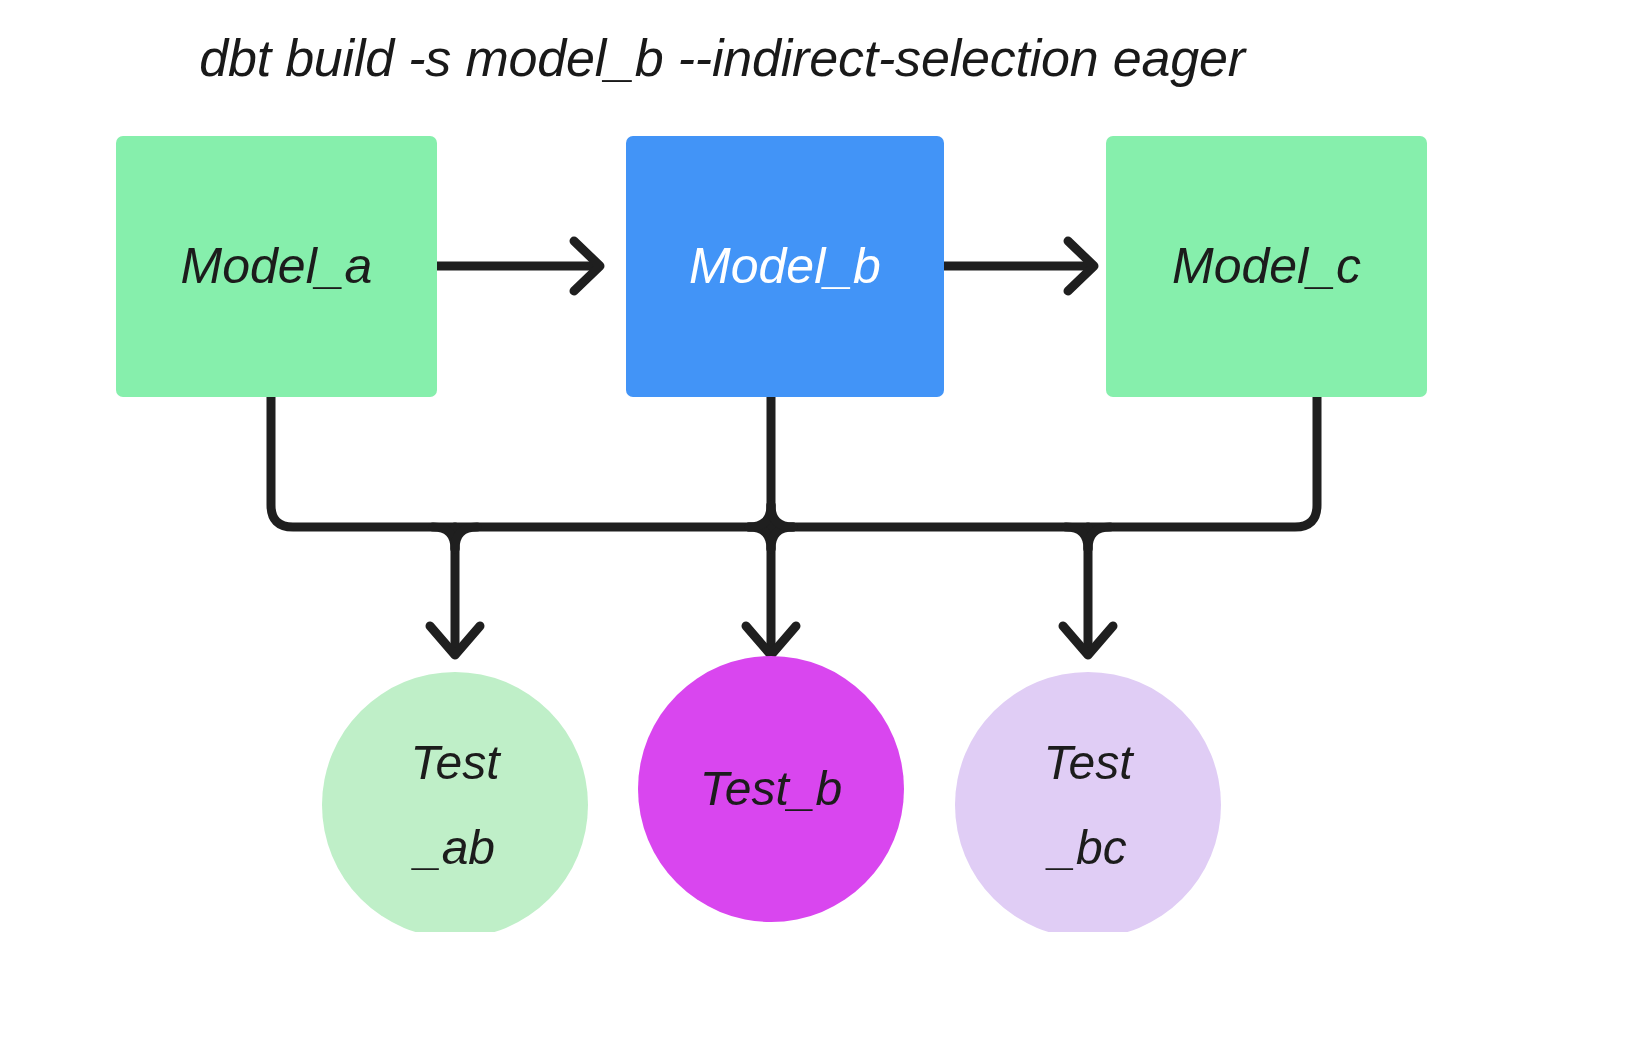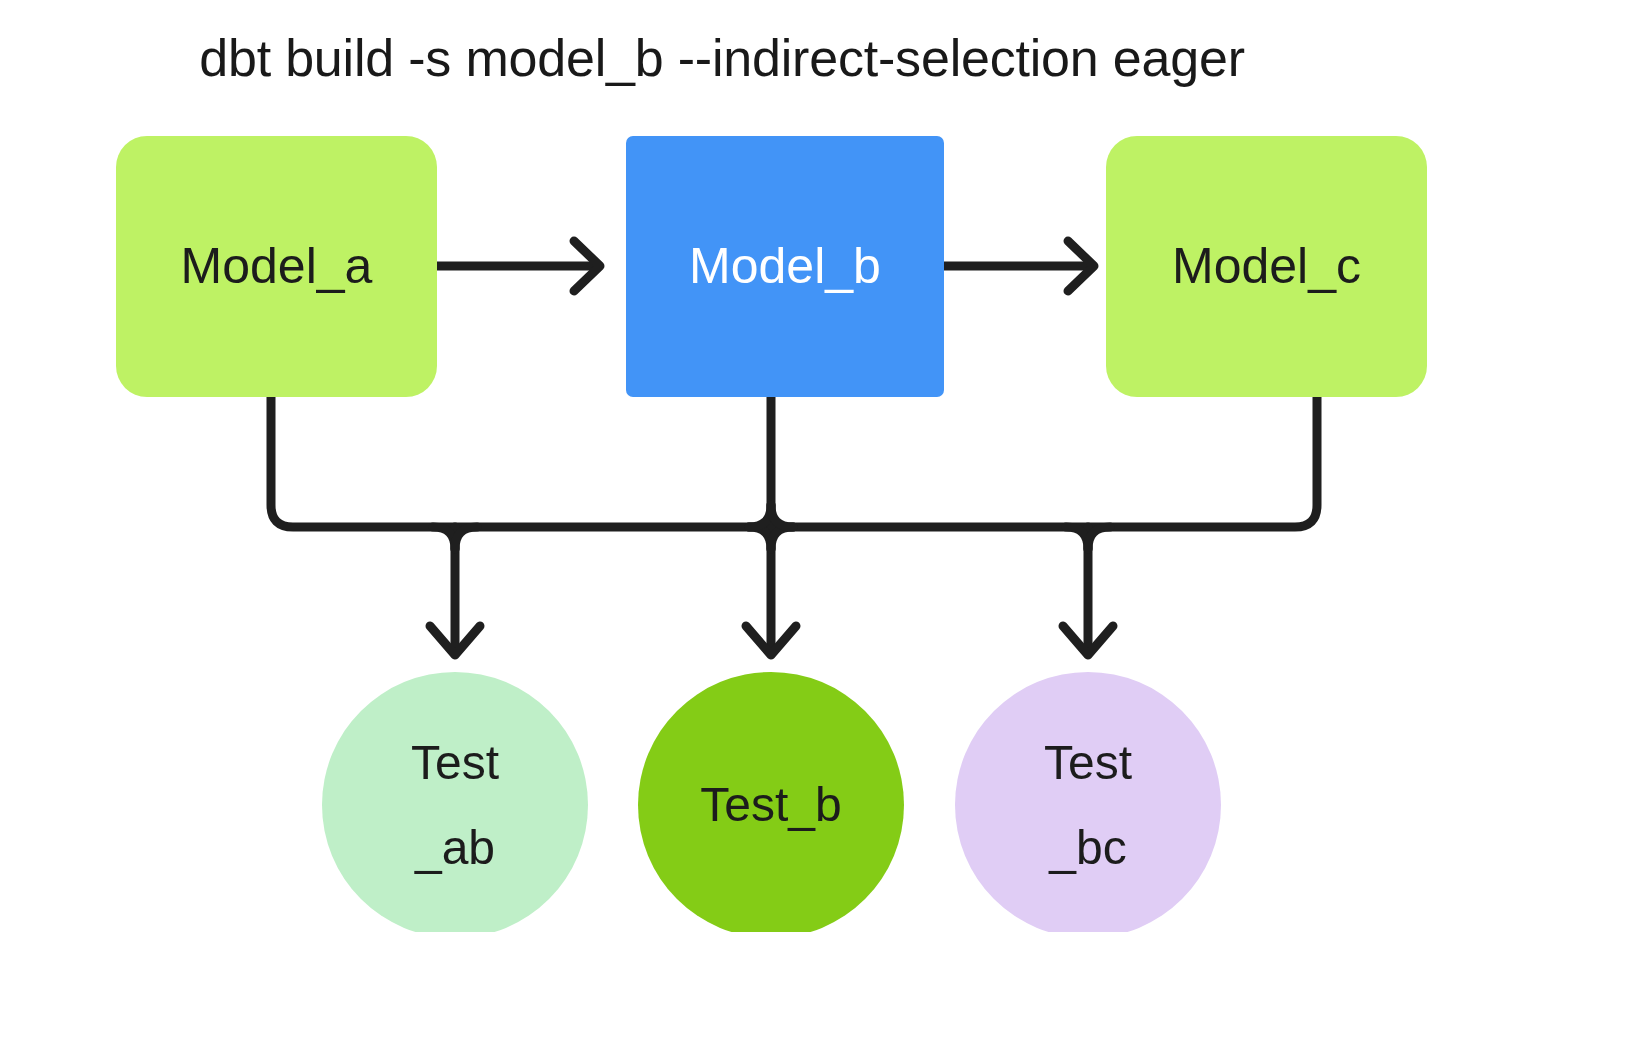--- a/index.html
+++ b/index.html
@@ -11,20 +11,21 @@
   body {
     font-family: "Liberation Sans", sans-serif;
     -webkit-font-smoothing: antialiased;
   }
   #canvas {
     position: relative;
     width: 1630px;
     height: 932px;
     background: #ffffff;
     overflow: hidden;
+    font-style: italic;
   }
   #edges {
     position: absolute;
     left: 0;
     top: 0;
     width: 1630px;
     height: 1060px;
     pointer-events: none;
   }
   .node {
@@ -35,23 +36,22 @@
     text-align: center;
     box-sizing: border-box;
   }
   .model-box {
     border-radius: 7px;
     font-size: 50px;
     letter-spacing: 0px;
     line-height: 1.05;
   }
   .model-gray {
-    background: #bef264;
+    background: #86efac;
     color: #1c1c1c;
-    border-radius: 31px;
   }
   .model-blue {
     background: #4294f7;
     color: #ffffff;
   }
   .test-circle {
     border-radius: 50%;
     font-size: 48px;
     color: #1c1c1c;
     line-height: 1.78;
@@ -118,21 +118,21 @@
 
   <div class="node model-box model-gray" style="left:1106px; top:136px; width:321px; height:261px;">
     <span>Model_c</span>
   </div>
 
   <div class="node test-circle" style="left:322px; top:672px; width:266px; height:266px; background:#bfefc8;">
     <span class="line">Test</span>
     <span class="line">_ab</span>
   </div>
 
-  <div class="node test-circle" style="left:638px; top:672px; width:266px; height:266px; background:#84cc16;">
+  <div class="node test-circle" style="left:638px; top:656px; width:266px; height:266px; background:#d946ef;">
     <span class="line">Test_b</span>
   </div>
 
   <div class="node test-circle" style="left:955px; top:672px; width:266px; height:266px; background:#e0cdf5;">
     <span class="line">Test</span>
     <span class="line">_bc</span>
   </div>
 
 </div>
 

